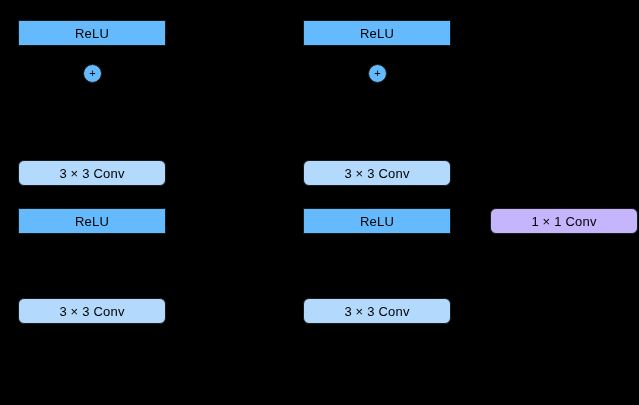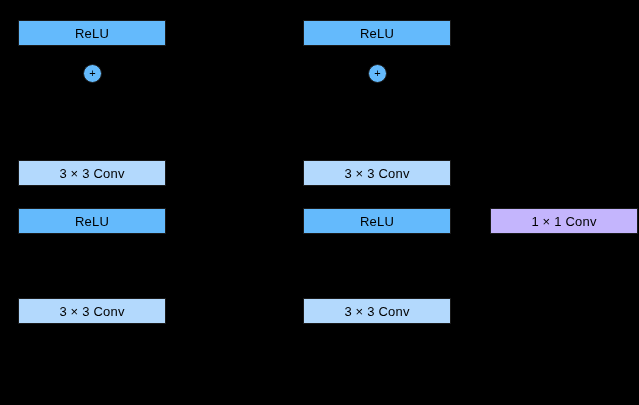--- a/index.html
+++ b/index.html
@@ -23,21 +23,21 @@
     display: flex;
     align-items: center;
     justify-content: center;
     color: #000000;
     font-size: 13px;
     line-height: 1;
     letter-spacing: 0.2px;
     white-space: nowrap;
   }
   .node-box.relu   { background: #64bafc; }
-  .node-box.conv   { background: #b3d9fd; }
+  .node-box.conv   { background: #b3d9fd; border-radius: 6px; }
 
   .add-node {
     position: absolute;
     box-sizing: border-box;
     width: 19px;
     height: 19px;
     border-radius: 50%;
     background: #64bafc;
     border: 1px solid #1a1a1a;
     display: flex;

